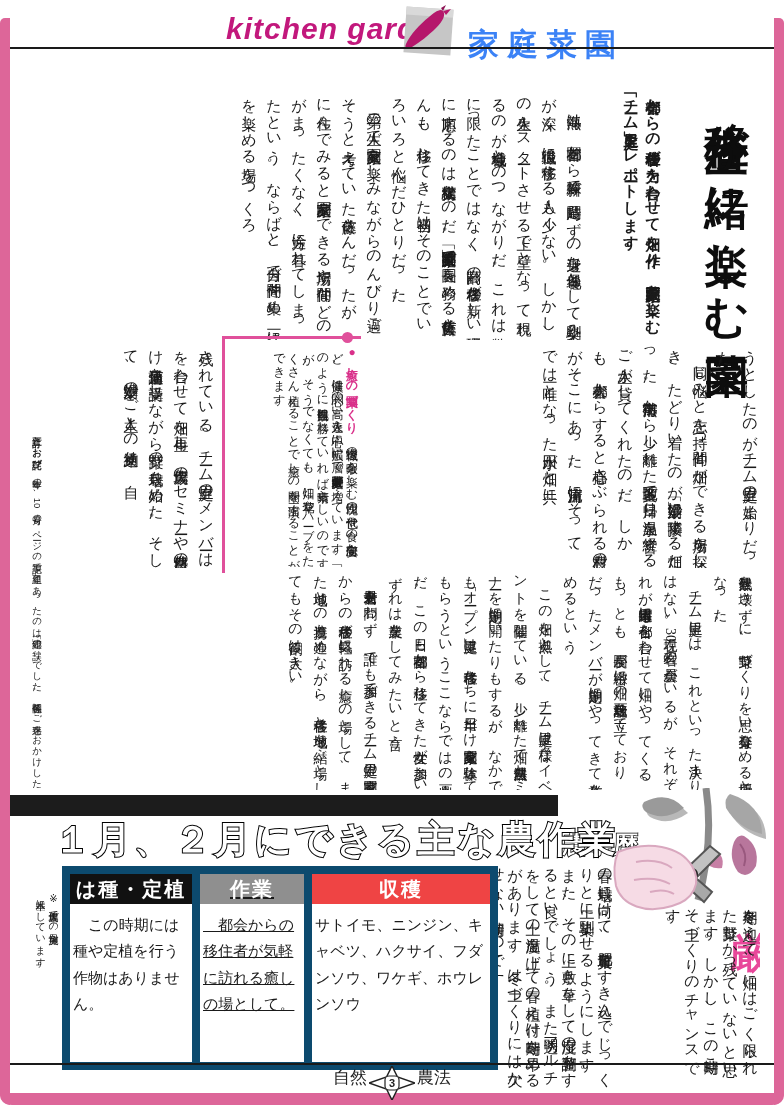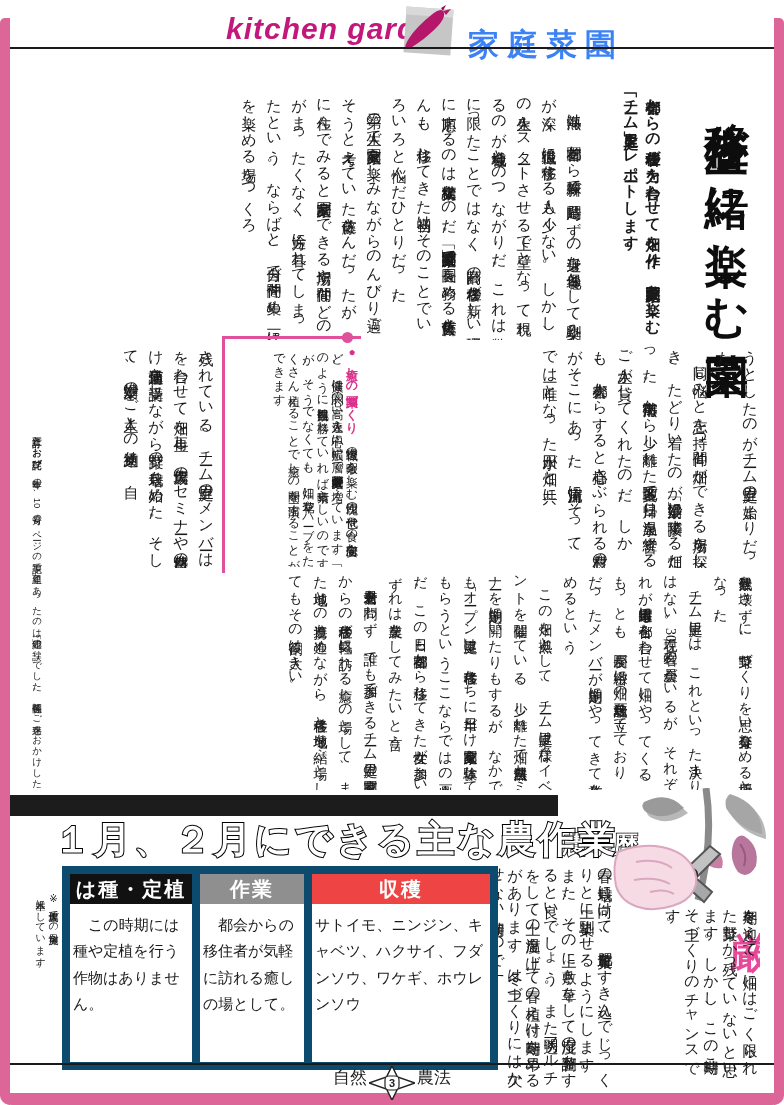--- a/index.html
+++ b/index.html
@@ -47,21 +47,21 @@
   .rose { position:absolute; top:788px; left:610px; }
   .intro1 { top:898px; right:24px; width:150px; height:180px; font-size:15px; line-height:19px;
             font-family:"Liberation Sans","DejaVu Sans",sans-serif; }
   .dropcap { font-size:40px; font-weight:bold; color:#e8479a; letter-spacing:0; }
   .intro2 { top:858px; left:452px; width:162px; height:232px; font-size:15px; line-height:18px;
             font-family:"Liberation Sans","DejaVu Sans",sans-serif; }
   .note { top:893px; left:32px; width:28px; height:132px; font-size:10px; line-height:13px;
           font-family:"Liberation Sans","DejaVu Sans",sans-serif; }
   .tcol { position:absolute; top:866px; border:8px solid #0c4a6e; background:#fff; }
   .tcol1 { left:62px;  width:122px; height:188px; }
-  .tcol2 { left:192px; width:104px; height:188px; }
+  .tcol2 { left:192px; width:104px; height:188px;text-decoration:underline; }
   .tcol3 { left:304px; width:178px; height:188px; }
   .thead { height:30px; display:flex; align-items:center; justify-content:center; color:#fff;
            font-family:"Liberation Sans","DejaVu Sans",sans-serif; font-weight:bold; font-size:20px; letter-spacing:2px; }
   .tbody { padding:8px 3px; font-size:15px; line-height:1.75; }
   
   .footer-rule { position:absolute; top:1063px; left:10px; width:764px; height:2px; background:#1a1a1a; }
   .footer { position:absolute; top:1066px; left:0; right:0; display:flex; justify-content:center;
             align-items:flex-start; gap:2px; font-size:17px; color:#222; }
 </style>
 </head>

